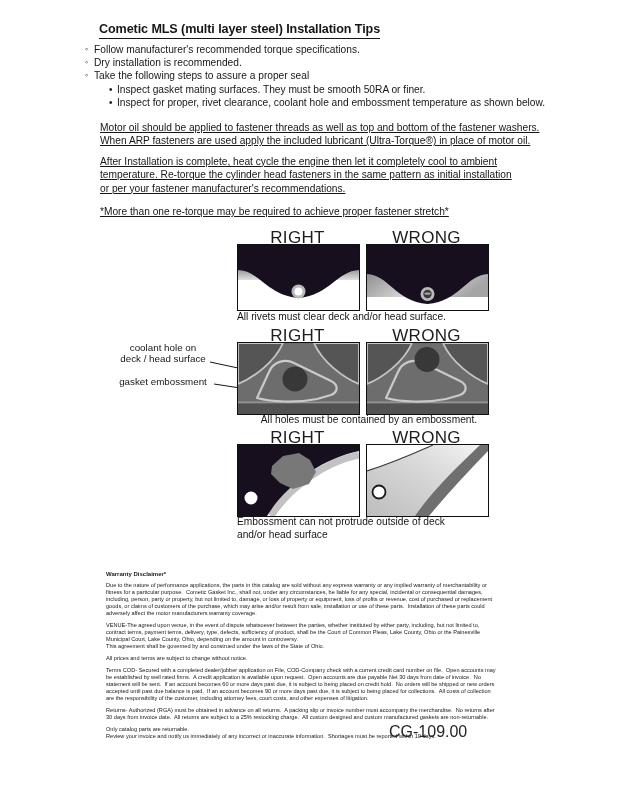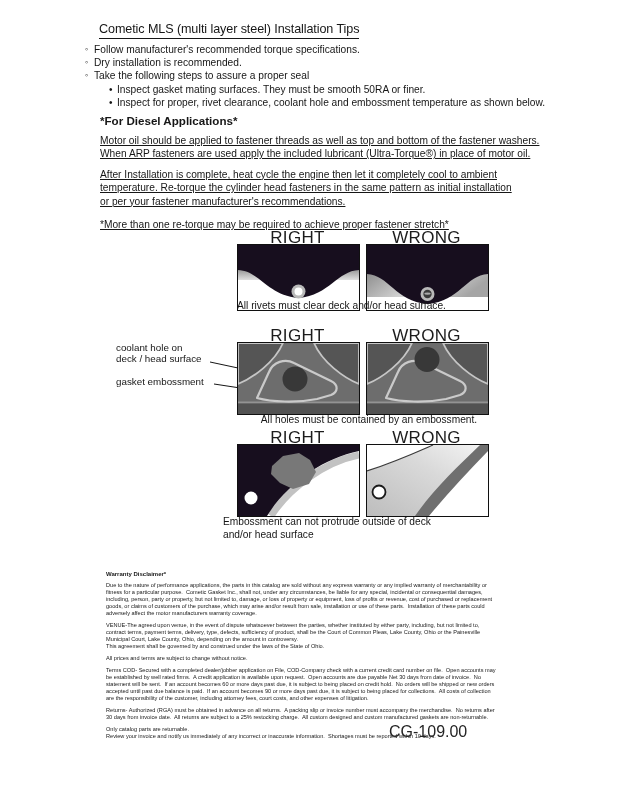--- a/index.html
+++ b/index.html
@@ -1,35 +1,35 @@
 <!DOCTYPE html>
 <html><head>
 <meta charset="utf-8">
 <style>
   html,body{margin:0;padding:0;background:#ffffff;}
   .page{position:relative;width:618px;height:800px;background:#ffffff;overflow:hidden;
         font-family:"Liberation Sans", sans-serif;color:#161616;}
-  .title{position:absolute;left:99px;top:22px;font-size:12.6px;font-weight:normal;
+  .title{position:absolute;left:99px;top:22px;font-size:12.6px;font-weight:bold;
          letter-spacing:-0.1px;border-bottom:1.4px solid #161616;padding-bottom:2px;}
   .bullets{position:absolute;left:85px;top:43px;font-size:10.2px;line-height:13.2px;}
   .b-row{display:flex;align-items:flex-start;}
   .b-row .marker{width:9px;flex:0 0 9px;font-size:9px;line-height:13.2px;}
   .b-row.sub{padding-left:24px;}
   .b-row.sub .marker{width:8px;flex:0 0 8px;font-size:10px;}
   .diesel{position:absolute;left:100px;top:114px;width:415px;}
   .diesel h2{margin:0;font-size:11.6px;font-weight:bold;}
   .diesel p{margin:7px 0 0 0;font-size:10.2px;line-height:13.4px;white-space:pre;text-decoration:underline;}
   .diesel p.note{margin-top:10px;}
   .dg-label{position:absolute;width:121px;text-align:center;font-size:17px;color:#1c1c1c;
             letter-spacing:0.3px;}
   .panel{position:absolute;width:121px;height:65px;border:1.8px solid #101010;background:#fff;}
   .panel svg{display:block;width:100%;height:100%;}
   .panel.tall{height:71px;}
   .dg-caption{position:absolute;font-size:10.2px;line-height:12.5px;white-space:pre;color:#161616;}
-  .annot{position:absolute;width:94px;text-align:left;font-size:9.8px;line-height:10.8px;
+  .annot{position:absolute;width:94px;text-align:center;font-size:9.8px;line-height:10.8px;
          white-space:pre;color:#161616;}
   .leaders{position:absolute;left:206px;top:356px;width:92px;height:40px;}
   .warranty{position:absolute;left:106px;top:571px;width:420px;color:#202020;}
   .warranty h3{margin:0 0 5px 0;font-size:6px;font-weight:bold;}
   .warranty p{margin:0 0 5px 0;font-size:5.6px;line-height:7px;white-space:pre;}
   .footer-code{position:absolute;left:389px;top:723px;font-size:16px;color:#242424;}
 </style>
 </head>
 <body>
 
@@ -54,21 +54,20 @@
       <span class="marker">•</span>
       <span>Inspect gasket mating surfaces.  They must be smooth 50RA or finer.</span>
     </div>
     <div class="b-row sub">
       <span class="marker">•</span>
       <span>Inspect for proper, rivet clearance, coolant hole and embossment temperature as shown below.</span>
     </div>
   </div>
 
   <div class="diesel">
-    <h2>*For Diesel Applications*</h2>
     <p>Motor oil should be applied to fastener threads as well as top and bottom of the fastener washers.
 When ARP fasteners are used apply the included lubricant (Ultra-Torque®) in place of motor oil.</p>
     <p>After Installation is complete, heat cycle the engine then let it completely cool to ambient
 temperature. Re-torque the cylinder head fasteners in the same pattern as initial installation
 or per your fastener manufacturer's recommendations.</p>
     <p class="note">*More than one re-torque may be required to achieve proper fastener stretch*</p>
   </div>
 
   <div class="dg-label" style="left:237px;top:228px">RIGHT</div>
   <div class="dg-label" style="left:366px;top:228px">WRONG</div>
@@ -100,21 +99,21 @@
       </defs>
       <rect width="121" height="65" fill="#ffffff"></rect>
       <rect x="0" y="29" width="121" height="23" fill="url(#deck2)"></rect>
       <path d="M0,0 H121 V29 C99,30 93,56 60.5,59 C28,56 22,30 0,29 Z" fill="#170e1e"></path>
       <circle cx="60.5" cy="49" r="7" fill="#b9b9b9"></circle>
       <circle cx="60.5" cy="49" r="4.2" fill="#3a3a3a"></circle>
       <ellipse cx="60.5" cy="48.6" rx="3.2" ry="1.2" fill="#a9a9a9"></ellipse>
     </svg>
   </div>
 
-  <div class="dg-caption" style="left:237px;top:300px">All rivets must clear deck and/or head surface.</div>
+  <div class="dg-caption" style="left:237px;top:311px">All rivets must clear deck and/or head surface.</div>
 
   <div class="dg-label" style="left:237px;top:326px">RIGHT</div>
   <div class="dg-label" style="left:366px;top:326px">WRONG</div>
 
   <div class="annot" style="left:116px;top:343px">coolant hole on
 deck / head surface</div>
   <div class="annot" style="left:116px;top:377px">gasket embossment</div>
   <svg class="leaders" viewBox="0 0 92 40">
     <line x1="4" y1="6" x2="88" y2="24" stroke="#161616" stroke-width="1"></line>
     <line x1="8" y1="28" x2="54" y2="35" stroke="#161616" stroke-width="1"></line>
@@ -169,21 +168,21 @@
         </linearGradient>
       </defs>
       <rect width="121" height="71" fill="#ffffff"></rect>
       <path d="M0,26 C28,17 50,7 66,0 H113 C93,24 69,45 51,71 L0,71 Z" fill="url(#band3)"></path>
       <path d="M0,26 C28,17 50,7 66,0" fill="none" stroke="#3a3a3a" stroke-width="1.2"></path>
       <path d="M48,71 C66,45 90,22 113,0 L121,0 L121,6 C100,28 80,49 62,71 Z" fill="#6f6f6f"></path>
       <circle cx="12" cy="47" r="6.5" fill="#ffffff" stroke="#1a1a1a" stroke-width="1.8"></circle>
     </svg>
   </div>
 
-  <div class="dg-caption" style="left:223px;top:516px">Embossment can not protrude outside of deck
+  <div class="dg-caption" style="left:237px;top:516px">Embossment can not protrude outside of deck
 and/or head surface</div>
 
   <div class="warranty">
     <h3>Warranty Disclaimer*</h3>
     <p>Due to the nature of performance applications, the parts in this catalog are sold without any express warranty or any implied warranty of merchantability or
 fitness for a particular purpose.  Cometic Gasket Inc., shall not, under any circumstances, be liable for any special, incidental or consequential damages,
 including, person, party or property, but not limited to, damage, or loss of property or equipment, loss of profits or revenue, cost of purchased or replacement
 goods, or claims of customers of the purchase, which may arise and/or result from sale, installation or use of these parts.  Installation of these parts could
 adversely affect the motor manufacturers warranty coverage.</p>
     <p>VENUE-The agreed upon venue, in the event of dispute whatsoever between the parties, whether instituted by either party, including, but not limited to,

